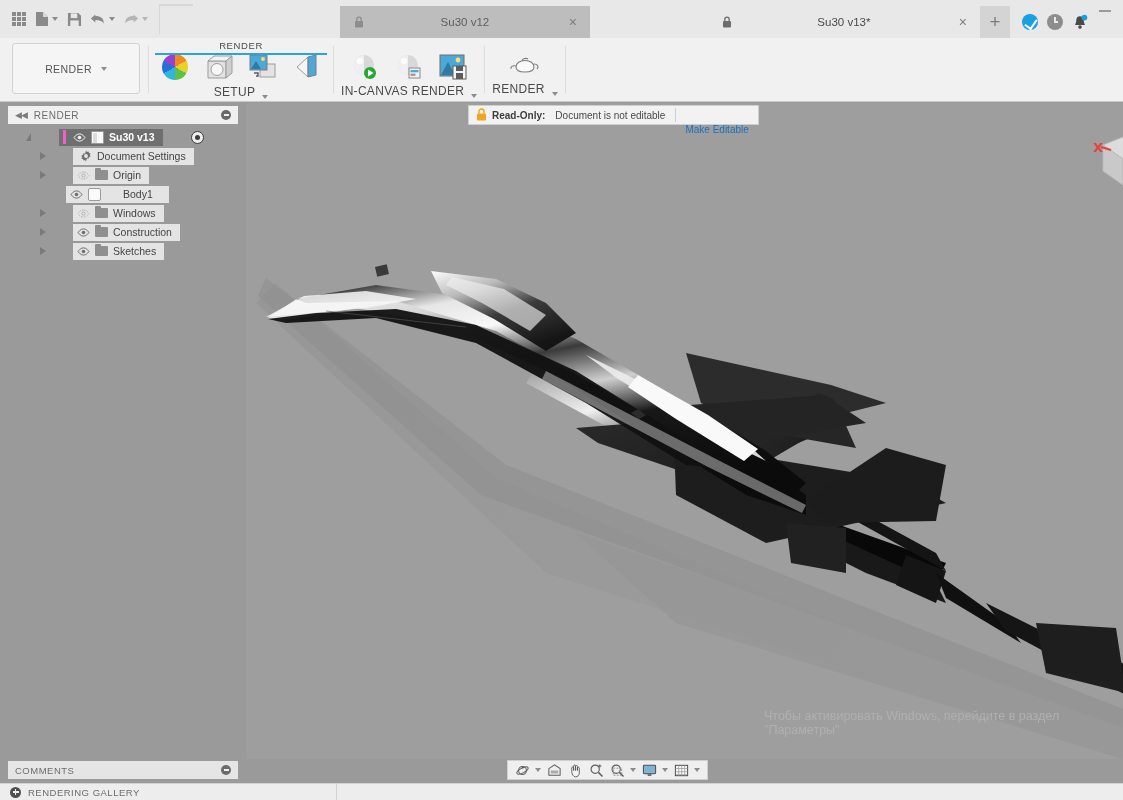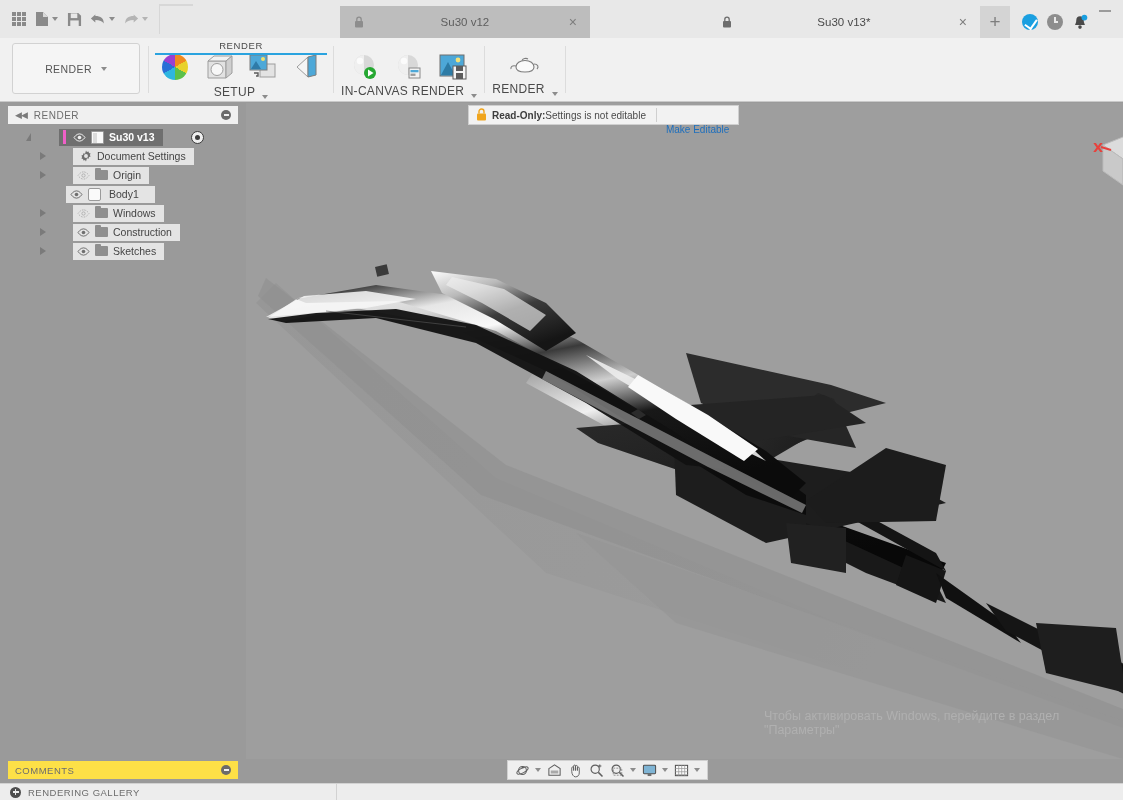--- a/index.html
+++ b/index.html
@@ -143,41 +143,41 @@
   .canvas {
     position:absolute; left:246px; top:103px; width:877px; height:656px;
     background:#9e9e9e; overflow:hidden;
   }
   .readonly-bar {
     position:absolute; left:222px; top:2px; height:20px;
     background:#f2f2f2; border:1px solid #cfcfcf;
     display:flex; align-items:center; font-size:10px; color:#3d3d3d;
   }
   .ro-lock { padding: 0 5px 0 7px; }
-  .ro-strong { font-weight:bold; }
+  .ro-strong { font-weight:bold; padding-right:10px; }
   .ro-msg { padding-right:10px; color:#4a4a4a; }
   .ro-div { width:1px; height:14px; background:#cfcfcf; }
   .ro-link { padding: 0 9px; color:#1e6fbd; cursor:pointer;margin-top:28px; }
 
   .watermark { position:absolute; right:8px; bottom:22px; text-align:left; left: 518px; }
   .wm1 { font-size:21px; color:#b0b0b0; letter-spacing:.3px; }
   .wm2 { font-size:12.5px; color:#b0b0b0; margin-top:5px;}
 
   
   .navbar {
     position:absolute; left:507px; top:760px; height:20px;
     background:#efefef; border:1px solid #d0d0d0;
     display:flex; align-items:center; gap:2px; padding:0 5px;
   }
   .nav-ic { display:flex; align-items:center; gap:2px; padding:0 2px; cursor:pointer;}
 
   
   .comments {
     position:absolute; left:8px; top:761px; width:230px; height:18px;
-    background:#fde047; display:flex; align-items:center; padding:0 7px;
+    background:#e5e5e5; display:flex; align-items:center; padding:0 7px;
     font-size:9.5px; color:#6d6d6d; letter-spacing:.5px;
   }
   .statusbar {
     position:absolute; left:0; top:783px; width:1123px; height:17px;
     background:#ededed; border-top:1px solid #d2d2d2;
     display:flex; align-items:center; padding-left:10px; gap:7px;
     font-size:9.5px; color:#6d6d6d; letter-spacing:.5px;
   }
   .plus-dot { width:11px;height:11px;border-radius:50%;background:#4e4e4e;position:relative;flex:none;}
   .plus-dot:after{content:"";position:absolute;left:2.5px;top:4.7px;width:6px;height:1.6px;background:#ededed;}
@@ -439,21 +439,21 @@
     </div>
 
 
     <div class="node" style="padding-left:58px">
       <span class="nodebody" style="padding-right:16px">
         <svg class="eye" viewBox="0 0 16 11">
           <path d="M8 1C4 1 1.3 5.5 1.3 5.5S4 10 8 10s6.7-4.5 6.7-4.5S12 1 8 1z" fill="none" stroke="#6f6f6f" stroke-width="1.2"></path>
           <circle cx="8" cy="5.5" r="2.2" fill="#6f6f6f"></circle>
         </svg>
         <span class="body-ic"></span>
-        <span class="nodetext" style="margin-left:3px">Body1</span>
+        <span class="nodetext" style="margin-left:17px">Body1</span>
       </span>
     </div>
 
     <div class="node" style="padding-left:28px">
       <span class="expander">
           <span class="tri-right"></span>
         </span>
       <span class="nodebody">
         <svg class="eye" viewBox="0 0 16 11">
           <path d="M8 1C4 1 1.3 5.5 1.3 5.5S4 10 8 10s6.7-4.5 6.7-4.5S12 1 8 1z" fill="none" stroke="#adadad" stroke-width="1.1" stroke-dasharray="2 1.4"></path>
@@ -601,21 +601,21 @@
     </svg>
 
     <div class="readonly-bar">
       <span class="ro-lock">
         <svg width="11" height="13" viewBox="0 0 11 13">
           <rect x="1" y="5.5" width="9" height="7" rx="1" fill="#f0a51e"></rect>
           <path d="M3 5.5V3.5a2.5 2.5 0 015 0v2" fill="none" stroke="#f0a51e" stroke-width="1.4"></path>
         </svg>
       </span>
       <span class="ro-strong">Read-Only:</span>
-      <span class="ro-msg">Settings is not editable</span>
+      <span class="ro-msg">Document is not editable</span>
       <span class="ro-div"></span>
       <span class="ro-link">Make Editable</span>
     </div>
 
     <svg width="70" height="90" viewBox="0 0 70 90" style="position:absolute;right:-14px;top:20px">
       <path d="M36 22 L66 10 L86 22 L56 36 z" fill="#dcdcdc" stroke="#bbb"></path>
       <path d="M36 22 L56 36 L56 62 L36 48 z" fill="#c9c9c9" stroke="#bbb"></path>
       <path d="M56 36 L86 22 L86 48 L56 62 z" fill="#e4e4e4" stroke="#bbb"></path>
       <path d="M34 24 L44 27" stroke="#e8413c" stroke-width="2" fill="none"></path>
       <text x="26" y="29" font-family="DejaVu Sans, sans-serif" font-size="13" font-weight="bold" fill="#e8413c">X</text>

